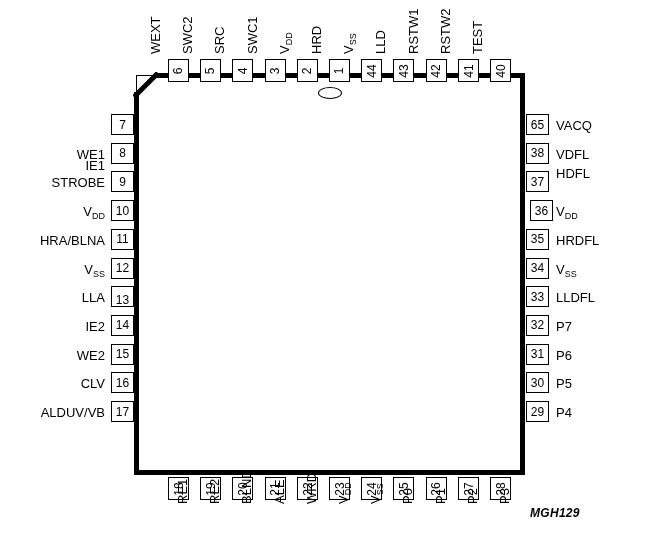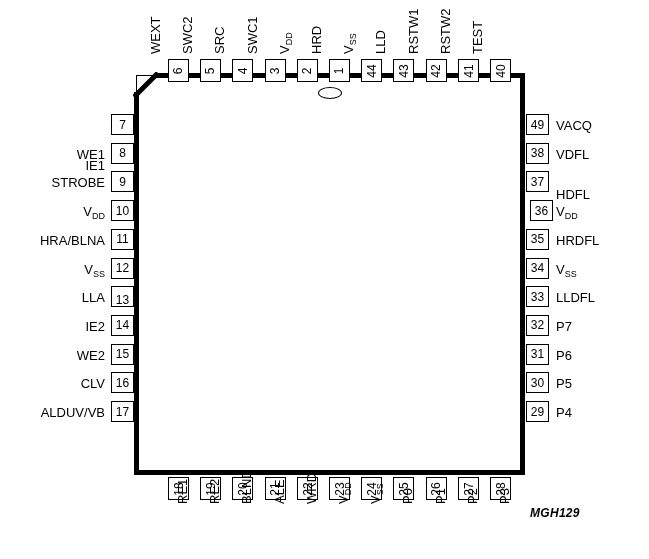--- a/index.html
+++ b/index.html
@@ -177,31 +177,31 @@
       <div class="pin-label left" style="right: 544px; top: 354.6px;">WE2</div>
       <div class="pin-box h" style="left: 111px; top: 372.3px;">
         <span class="num">16</span>
       </div>
       <div class="pin-label left" style="right: 544px; top: 383.3px;">CLV</div>
       <div class="pin-box h" style="left: 111px; top: 401px;">
         <span class="num">17</span>
       </div>
       <div class="pin-label left" style="right: 544px; top: 412px;">ALDUV/VB</div>
       <div class="pin-box h" style="left: 526px; top: 114px;">
-        <span class="num">49</span>
+        <span class="num">65</span>
       </div>
       <div class="pin-label right" style="left: 556px; top: 125px;">VACQ</div>
       <div class="pin-box h" style="left: 526px; top: 142.7px;">
         <span class="num">38</span>
       </div>
       <div class="pin-label right" style="left: 556px; top: 153.7px;">VDFL</div>
       <div class="pin-box h" style="left: 526px; top: 171.4px;">
         <span class="num">37</span>
       </div>
-      <div class="pin-label right" style="left: 556px; top: 194px;">HDFL</div>
+      <div class="pin-label right" style="left: 556px; top: 173px;">HDFL</div>
       <div class="pin-box h" style="left: 530px; top: 200.1px;">
         <span class="num">36</span>
       </div>
       <div class="pin-label right" style="left: 556px; top: 211.1px;">V<sub>DD</sub></div>
       <div class="pin-box h" style="left: 526px; top: 228.8px;">
         <span class="num">35</span>
       </div>
       <div class="pin-label right" style="left: 556px; top: 239.8px;">HRDFL</div>
       <div class="pin-box h" style="left: 526px; top: 257.5px;">
         <span class="num">34</span>

